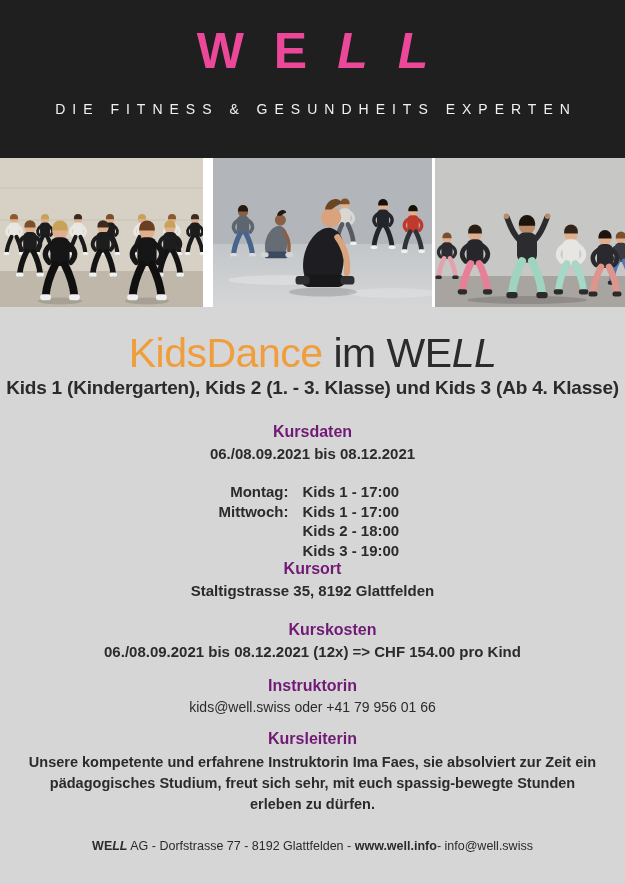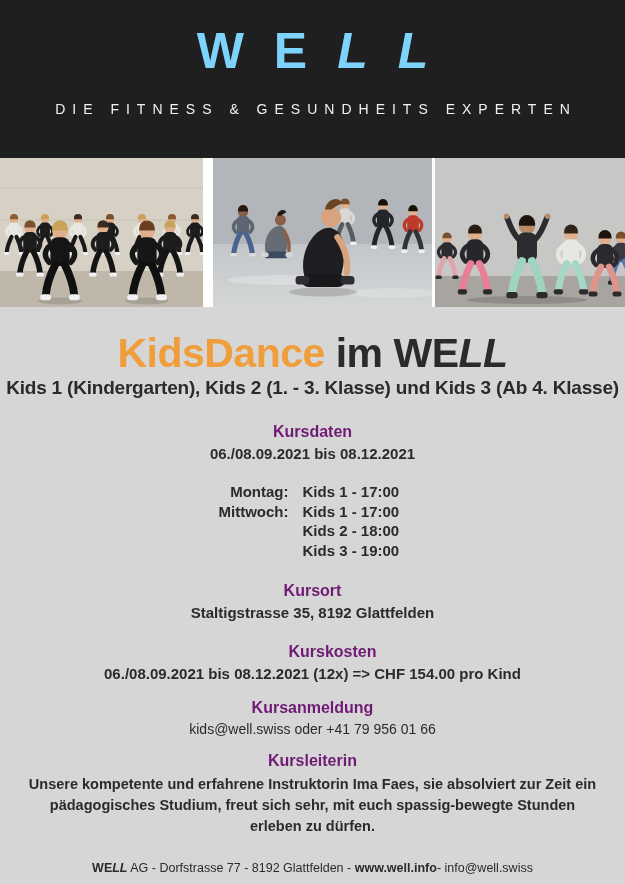--- a/index.html
+++ b/index.html
@@ -3,53 +3,53 @@
 <meta charset="utf-8">
 <style>
   * { margin:0; padding:0; box-sizing:border-box; }
   html,body { background:#d6d6d6; }
   body { font-family:"Liberation Sans", sans-serif; }
   .page { width:625px; height:884px; background:#d6d6d6; overflow:hidden; position:relative; }
 
   
   .header { height:158px; background:#1f1f20; text-align:center; }
   .logo-row { padding-top:26px; }
-  .logo-inner { display:inline-block; font-size:50px; font-weight:700; color:#7dd3fc;
+  .logo-inner { display:inline-block; font-size:50px; font-weight:700; color:#ec4899;
                 letter-spacing:30px; margin-right:-30px; line-height:1; }
   .logo-italic { font-style:italic; }
   .tagline-row { margin-top:24px; }
   .tagline-inner { display:inline-block; font-size:14px; font-weight:400; color:#f1f1f1;
                    letter-spacing:7px; margin-right:-7px; }
 
   
   .photos { height:149px; background:#ffffff; display:flex; }
   .photo { height:149px; display:block; }
   .photo svg { display:block; }
   .gap1 { width:10px; background:#ffffff; }
   .gap2 { width:3px;  background:#ffffff; }
 
   
   .content { text-align:center; color:#2b2b2b; }
-  .title { margin-top:24px; font-size:41px; font-weight:700; letter-spacing:-0.5px; line-height:1.08; }
+  .title { margin-top:24px; font-size:41px; font-weight:400; letter-spacing:-0.5px; line-height:1.08; }
   .title .hl { color:#f09d3c; }
   .brand-italic { font-style:italic; }
   .subtitle { margin-top:2px; font-size:19px; font-weight:700; letter-spacing:-0.2px; }
 
   .sec-h { color:#701a75; font-size:16px; font-weight:700; }
   .line  { font-size:15px; font-weight:700; }
   .mt-k  { margin-top:24px; }
   .mt-s  { margin-top:4px; }
 
   .schedule { margin-top:20px; transform:translateX(-12px); }
   .srow { display:flex; justify-content:center; line-height:19.5px; font-size:15px; font-weight:700; }
   .sday   { width:115px; text-align:right; }
   .sgap   { width:14px; }
   .sentry { width:125px; text-align:left; }
 
-  .sec-kursort-h      { margin-top:22px; }
+  .sec-kursort-h      { }
   .sec-kurskosten-h   { margin-top:22px;padding-left:40px; }
   .sec-anmeldung-h    { margin-top:17px; }
   .contact-line { font-size:14px; font-weight:400; margin-top:4px; }
   .sec-leiterin-h { margin-top:15px; }
   .para { margin:4px auto 0; width:580px; font-size:14.5px; font-weight:700; line-height:21px; }
 
   .footer { margin-top:24px; font-size:12.5px; font-weight:400; color:#2b2b2b; }
   .fb { font-weight:700; }
 </style>
 </head>
@@ -201,21 +201,21 @@
         <span class="sentry">Kids 3 - 19:00</span>
       </div>
     </div>
 
     <div class="sec-h sec-kursort-h">Kursort</div>
     <div class="line mt-s">Staltigstrasse 35, 8192 Glattfelden</div>
 
     <div class="sec-h sec-kurskosten-h">Kurskosten</div>
     <div class="line mt-s">06./08.09.2021 bis 08.12.2021 (12x) =&gt; CHF 154.00 pro Kind</div>
 
-    <div class="sec-h sec-anmeldung-h">Kursanmeldung</div>
+    <div class="sec-h sec-anmeldung-h">Instruktorin</div>
     <div class="contact-line">kids@well.swiss oder +41 79 956 01 66</div>
 
     <div class="sec-h sec-leiterin-h">Kursleiterin</div>
     <div class="para">Unsere kompetente und erfahrene Instruktorin Ima Faes, sie absolviert zur Zeit ein pädagogisches Studium, freut sich sehr, mit euch spassig-bewegte Stunden erleben zu dürfen.</div>
 
     <div class="footer"><span class="fb">WE</span><span class="fb brand-italic">LL</span><span> AG - Dorfstrasse 77 - 8192 Glattfelden - </span><span class="fb">www.well.info</span><span>- info@well.swiss</span></div>
 
   </div>
 </div>
 

